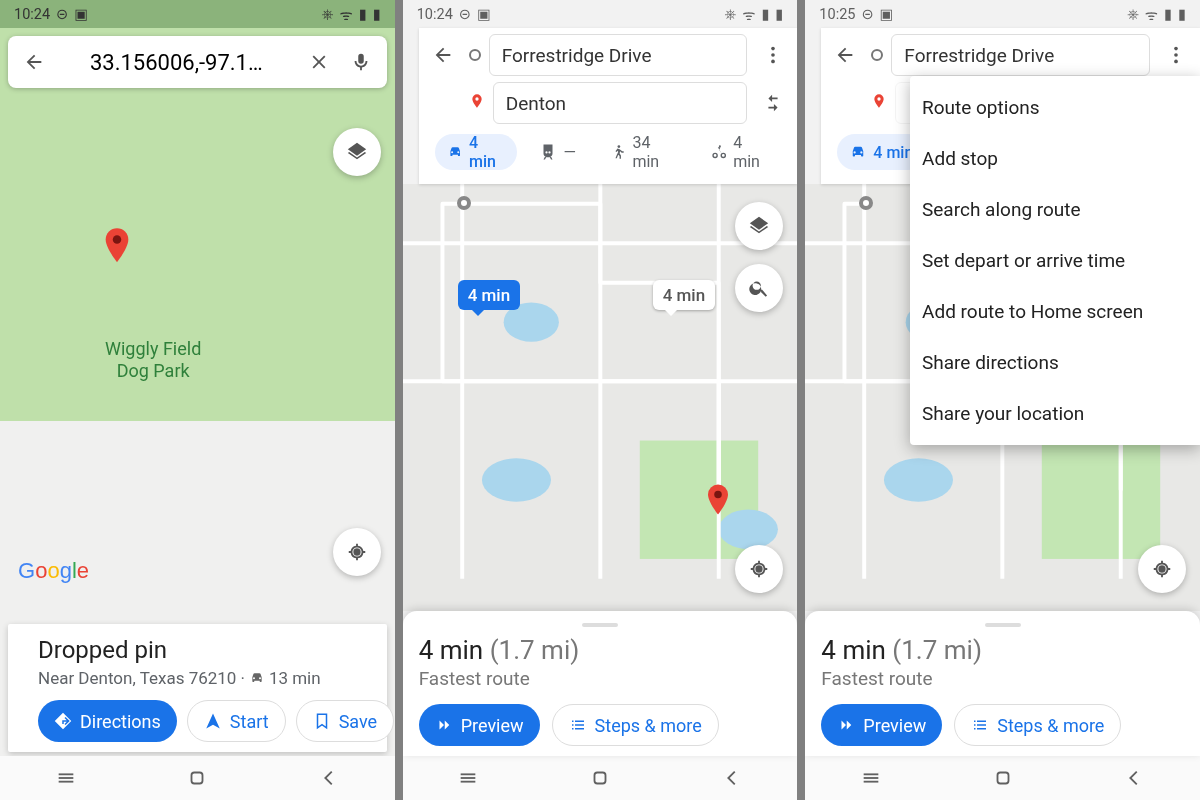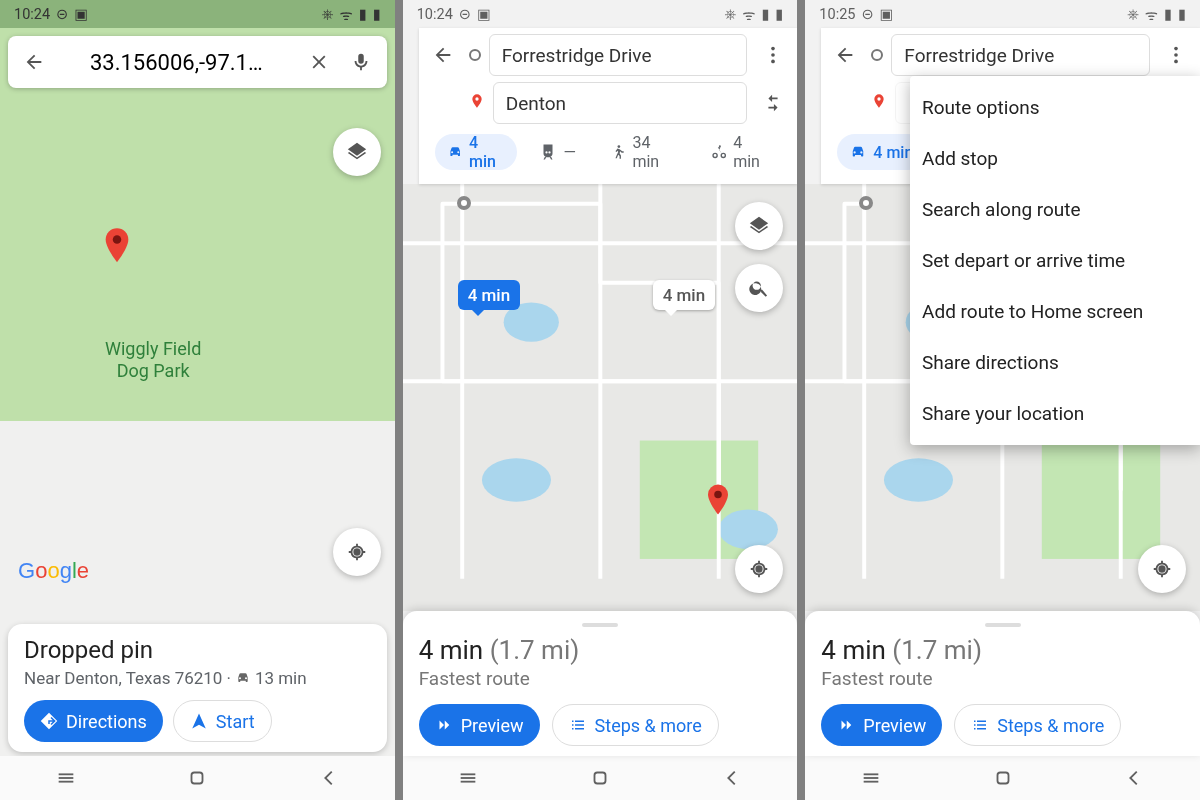--- a/index.html
+++ b/index.html
@@ -78,22 +78,22 @@
   .p1 .pin {
     position:absolute; left:100px; top:200px;
   }
   .p1 .pin svg { width:34px; height:40px; }
   .p1 .grey-lower {
     position:absolute; left:0; right:0; bottom:0; height:46%;
     background:#f0f0ef;
   }
   .p1 .infocard {
     position:absolute; left:8px; right:8px; bottom:4px;
-    background:#fff; border-radius:14px; box-shadow:0 2px 6px rgba(0,0,0,0.2);
-    padding:12px 16px 10px;
+    background:#fff; border-radius:2px; box-shadow:0 2px 6px rgba(0,0,0,0.2);
+    padding:12px 30px 10px;
   }
   .p1 .googlelogo {
     position:absolute; left:18px; bottom:172px;
     font-family: "Product Sans", Arial, sans-serif; font-size:22px; font-weight:500;
   }
   .googlelogo span:nth-child(1){color:#4285F4}
   .googlelogo span:nth-child(2){color:#EA4335}
   .googlelogo span:nth-child(3){color:#FBBC05}
   .googlelogo span:nth-child(4){color:#4285F4}
   .googlelogo span:nth-child(5){color:#34A853}
@@ -331,20 +331,26 @@
               <use href="#i-dirs"></use>
             </svg>
           <span>Directions</span>
         </div>
         <div class="pillbtn">
           <svg viewBox="0 0 24 24">
               <use href="#i-nav"></use>
             </svg>
           <span>Start</span>
         </div>
+        <div class="pillbtn">
+          <svg viewBox="0 0 24 24">
+              <use href="#i-bookmark"></use>
+            </svg>
+          <span>Save</span>
+        </div>
       </div>
     </div>
   </div>
 
   <div class="navbar">
     <div class="navicon">
         <svg viewBox="0 0 24 24">
           <line x1="4" y1="12" x2="20" y2="12"></line>
           <line x1="4" y1="8" x2="20" y2="8"></line>
           <line x1="4" y1="16" x2="20" y2="16"></line>

